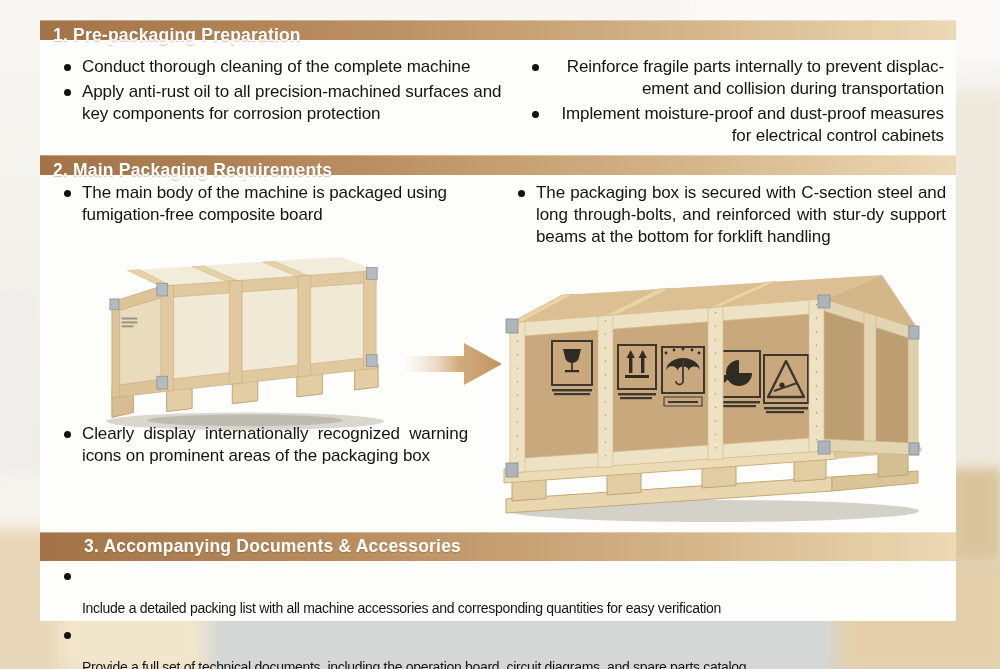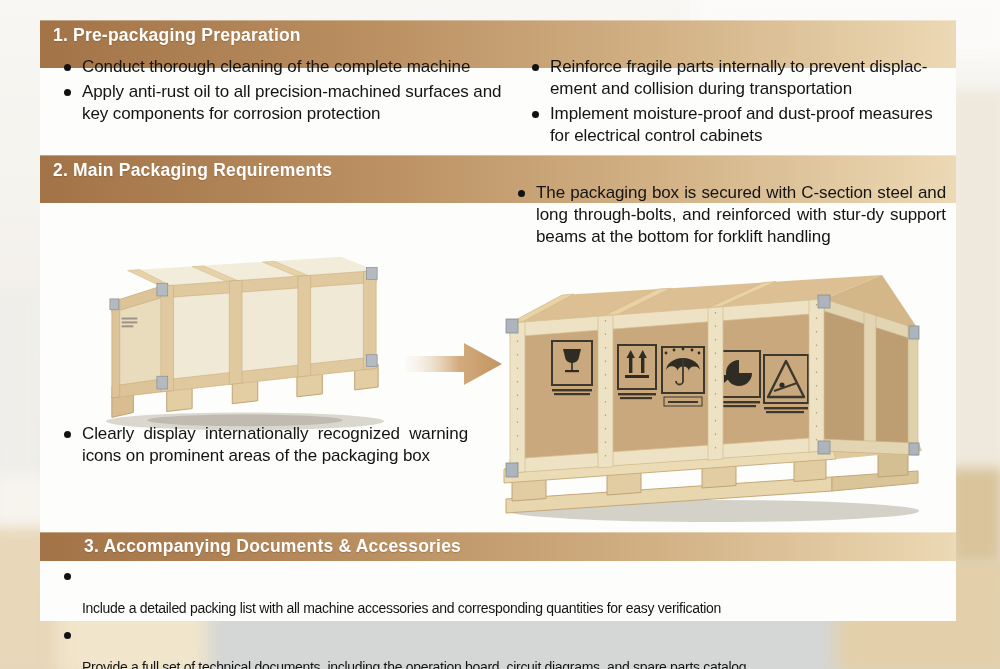--- a/index.html
+++ b/index.html
@@ -13,34 +13,34 @@
   .b2{left:-12px;top:528px;width:155px;height:150px;background:#e8d7b8;filter:blur(7px);border-radius:6px;}
   .b3{left:58px;top:582px;width:150px;height:95px;background:#f1e5cb;filter:blur(9px);border-radius:6px;}
   .b4{left:-6px;top:475px;width:125px;height:65px;background:#f7f4ee;filter:blur(8px);}
   .b5{left:-10px;top:596px;width:1020px;height:85px;background:#d5d7d6;filter:blur(6px);}
   .b6{left:835px;top:552px;width:180px;height:125px;background:#e3d0ab;filter:blur(9px);border-radius:8px;}
   .b7{left:948px;top:90px;width:60px;height:470px;background:#efe9dd;filter:blur(6px);}
   .b8{left:950px;top:468px;width:52px;height:95px;background:#d9c49c;filter:blur(6px);}
   .b9{left:690px;top:-10px;width:320px;height:70px;background:#fbfaf8;filter:blur(9px);}
   
   .panel{position:absolute;left:40px;top:20px;width:916px;height:601px;background:#fdfdfb;}
-  .hdr{position:absolute;left:0;width:916px;height:48px;
+  .hdr{position:absolute;left:0;width:916px;height:20px;
        background:linear-gradient(90deg,#a27347 0%,#b98e60 35%,#d4b488 70%,#ecd9b5 100%);
        box-shadow:inset 0 1px 0 rgba(255,255,255,.35);
        color:#fff;font-weight:bold;font-size:17.5px;line-height:30px;
        padding-left:13px;box-sizing:border-box;letter-spacing:.2px;
        text-shadow:0 1px 1px rgba(95,63,30,.3);}
   .h1{top:0;} .h2{top:135px;} .h3{top:512px;height:29px;line-height:29px;padding-left:44px;}
   ul{list-style:none;margin:0;padding:0;}
   li{display:flex;align-items:flex-start;}
   .dot{width:7px;height:7px;border-radius:50%;background:#121212;flex:0 0 7px;margin:8px 11px 0 0;}
   .bt{font-size:17px;line-height:22px;color:#141414;letter-spacing:-0.1px;}
   .sec1{position:absolute;top:36px;left:0;width:916px;display:flex;}
   .sec1 .colL{width:452px;margin-left:24px;}
-  .sec1 .colR{width:412px;margin-left:16px;}
+  .sec1 .colR{width:412px;margin-left:16px;text-align:right;}
   .sec1 li{margin-bottom:3px;}
   .sec2{position:absolute;top:153px;left:0;width:916px;height:359px;}
   .s2b1{position:absolute;left:24px;top:9px;width:436px;}
   .s2b2{position:absolute;left:24px;top:250px;width:404px;}
   .s2b2 .bt{text-align:justify;}
   .s2br{position:absolute;left:478px;top:9px;width:428px;}
   .s2br .bt{text-align:justify;}
   .crateL{position:absolute;left:58px;top:76px;width:294px;height:186px;}
   .crateR{position:absolute;left:462px;top:100px;width:420px;height:252px;}
   .arrow{position:absolute;left:366px;top:166px;width:100px;height:50px;}
@@ -91,20 +91,26 @@
             <span class="bt">Implement moisture-proof and dust-proof measures for electrical control cabinets</span>
           </li>
       </ul>
     </div>
 
     <div class="hdr h2">
       <span>2. Main Packaging Requirements</span>
     </div>
 
     <div class="sec2">
+      <ul class="s2b1">
+        <li>
+            <span class="dot"></span>
+            <span class="bt">The main body of the machine is packaged using fumigation-free composite board</span>
+          </li>
+      </ul>
 
       <div class="crateL">
         <svg viewBox="0 0 300 190">
           <ellipse cx="150" cy="176" rx="142" ry="9" fill="rgba(130,120,95,0.28)"></ellipse>
           <ellipse cx="150" cy="175" rx="100" ry="6" fill="rgba(100,90,70,0.22)"></ellipse>
           <g fill="#e3cda2" stroke="#bfa377" stroke-width="1">
             <path d="M70,142 l26,-3 0,24 -26,3 z"></path>
             <path d="M137,134 l26,-3 0,24 -26,3 z"></path>
             <path d="M203,127 l26,-3 0,24 -26,3 z"></path>
             <path d="M262,120 l24,-2 0,23 -24,3 z"></path>

